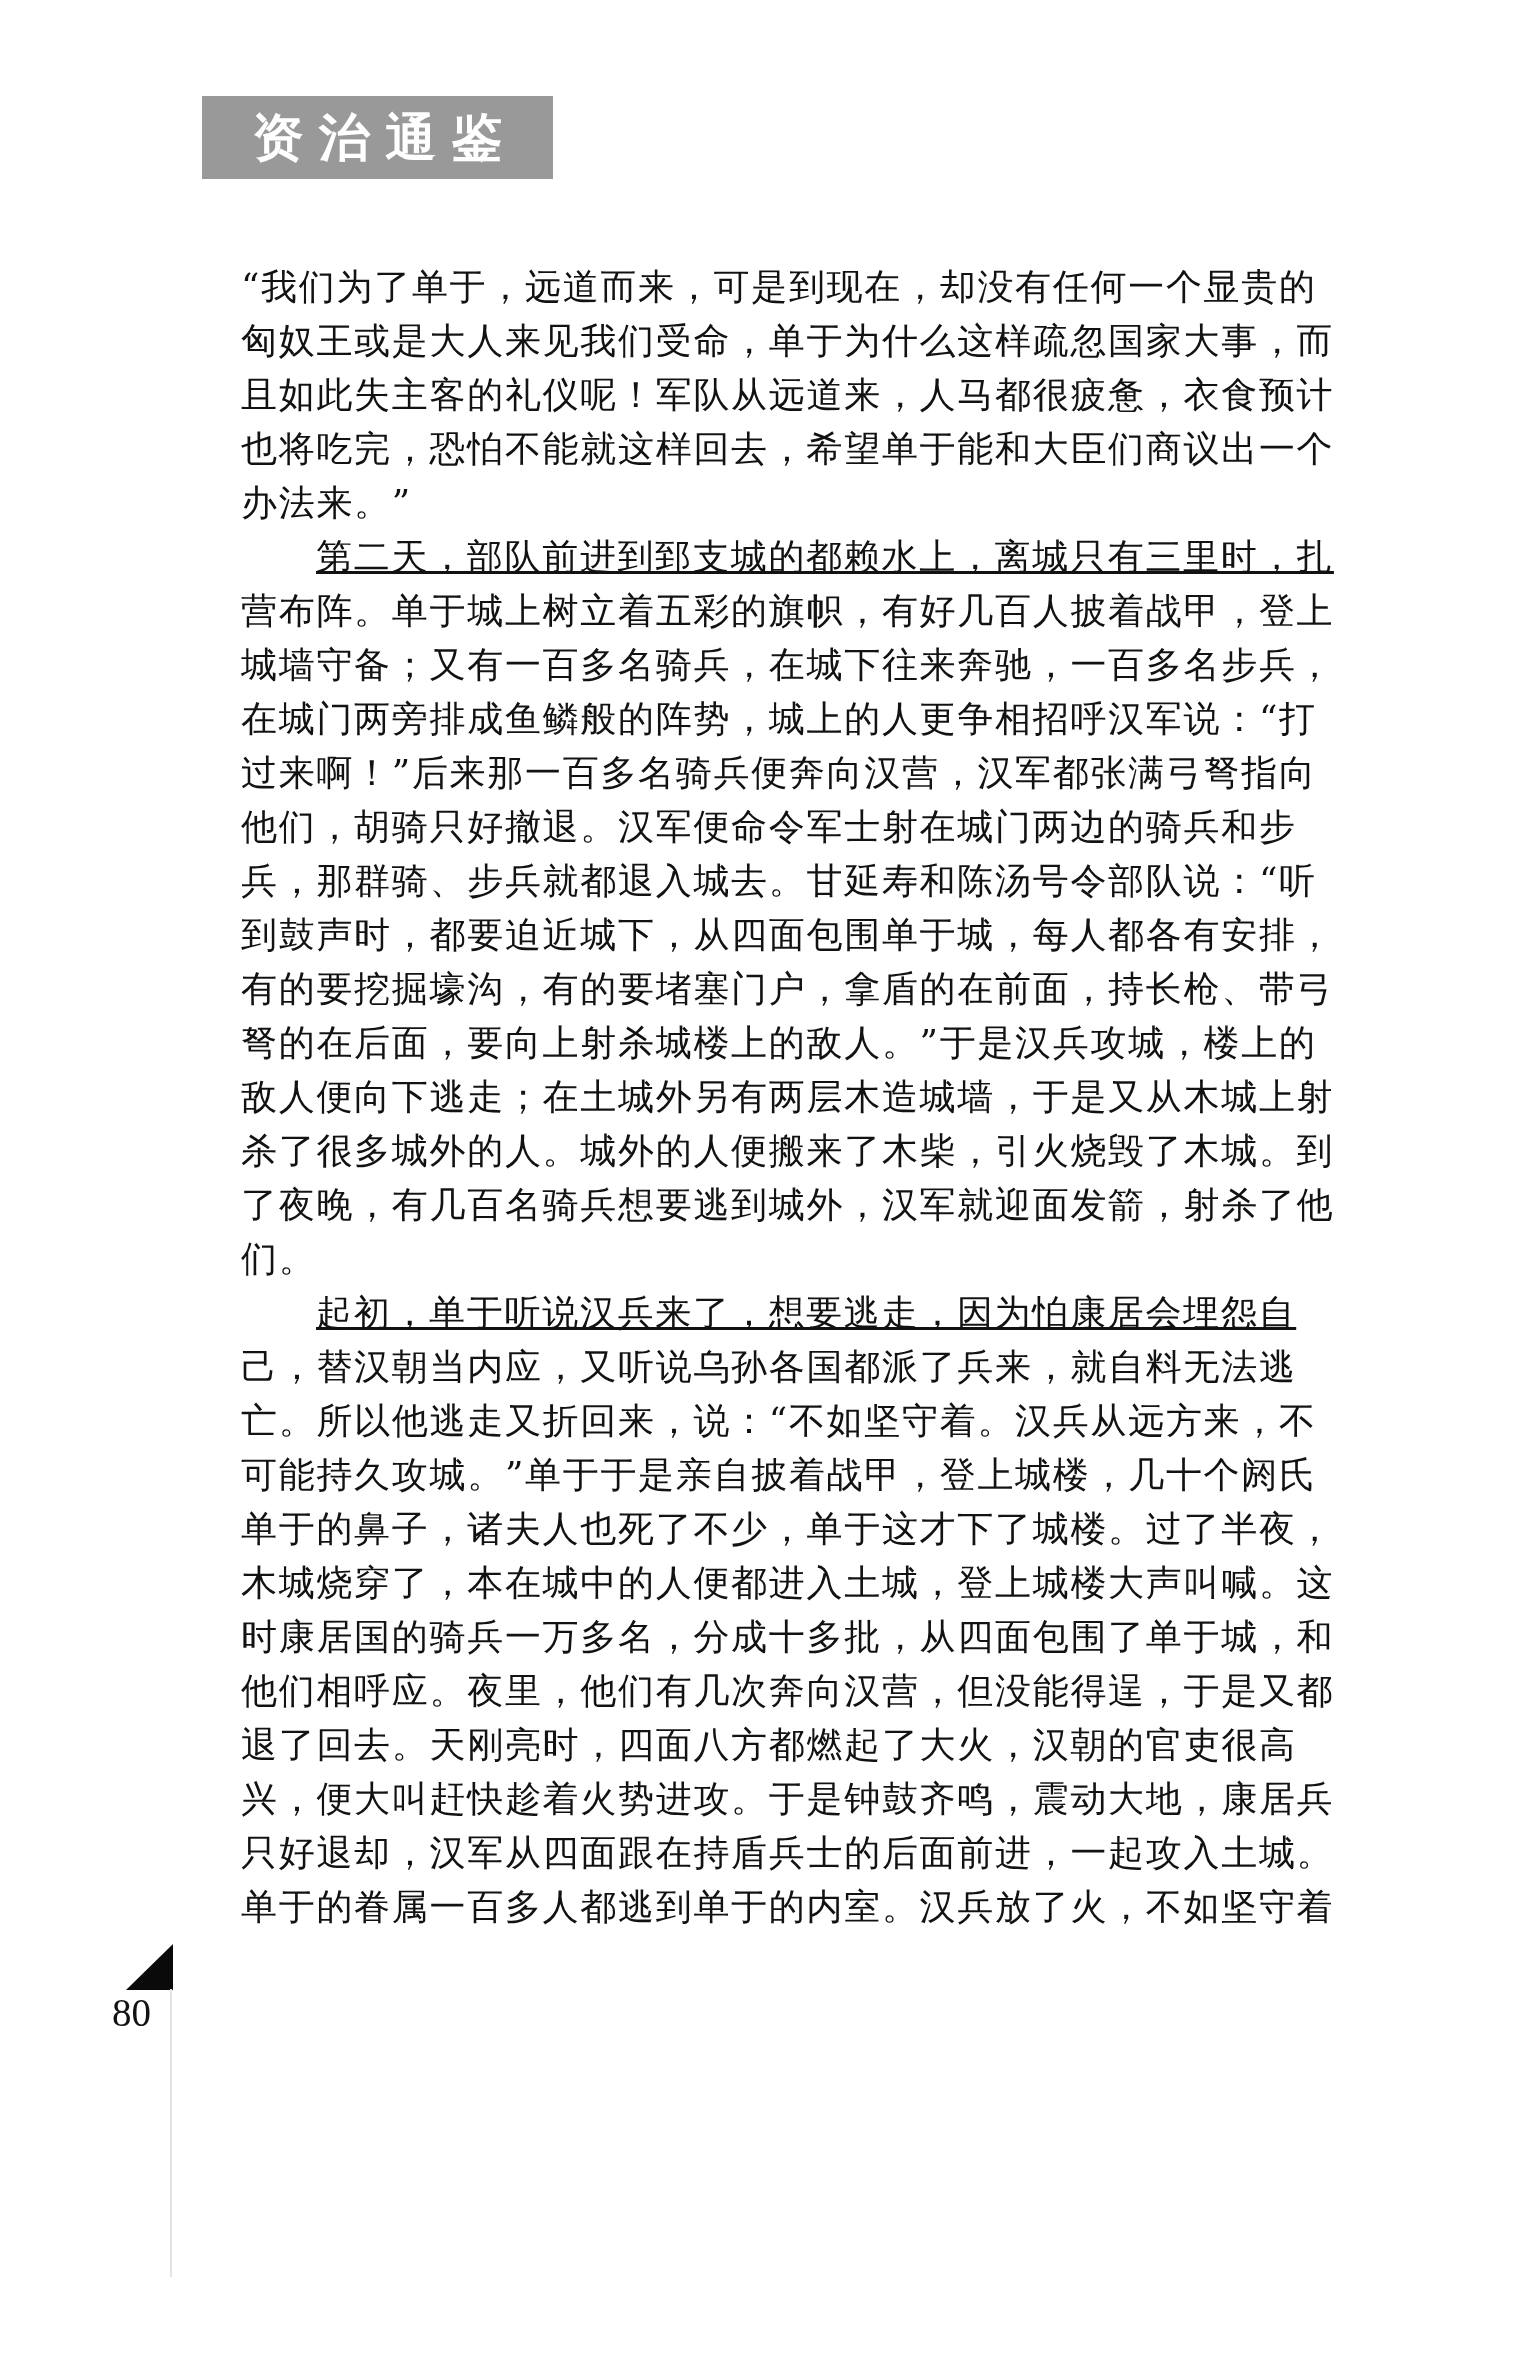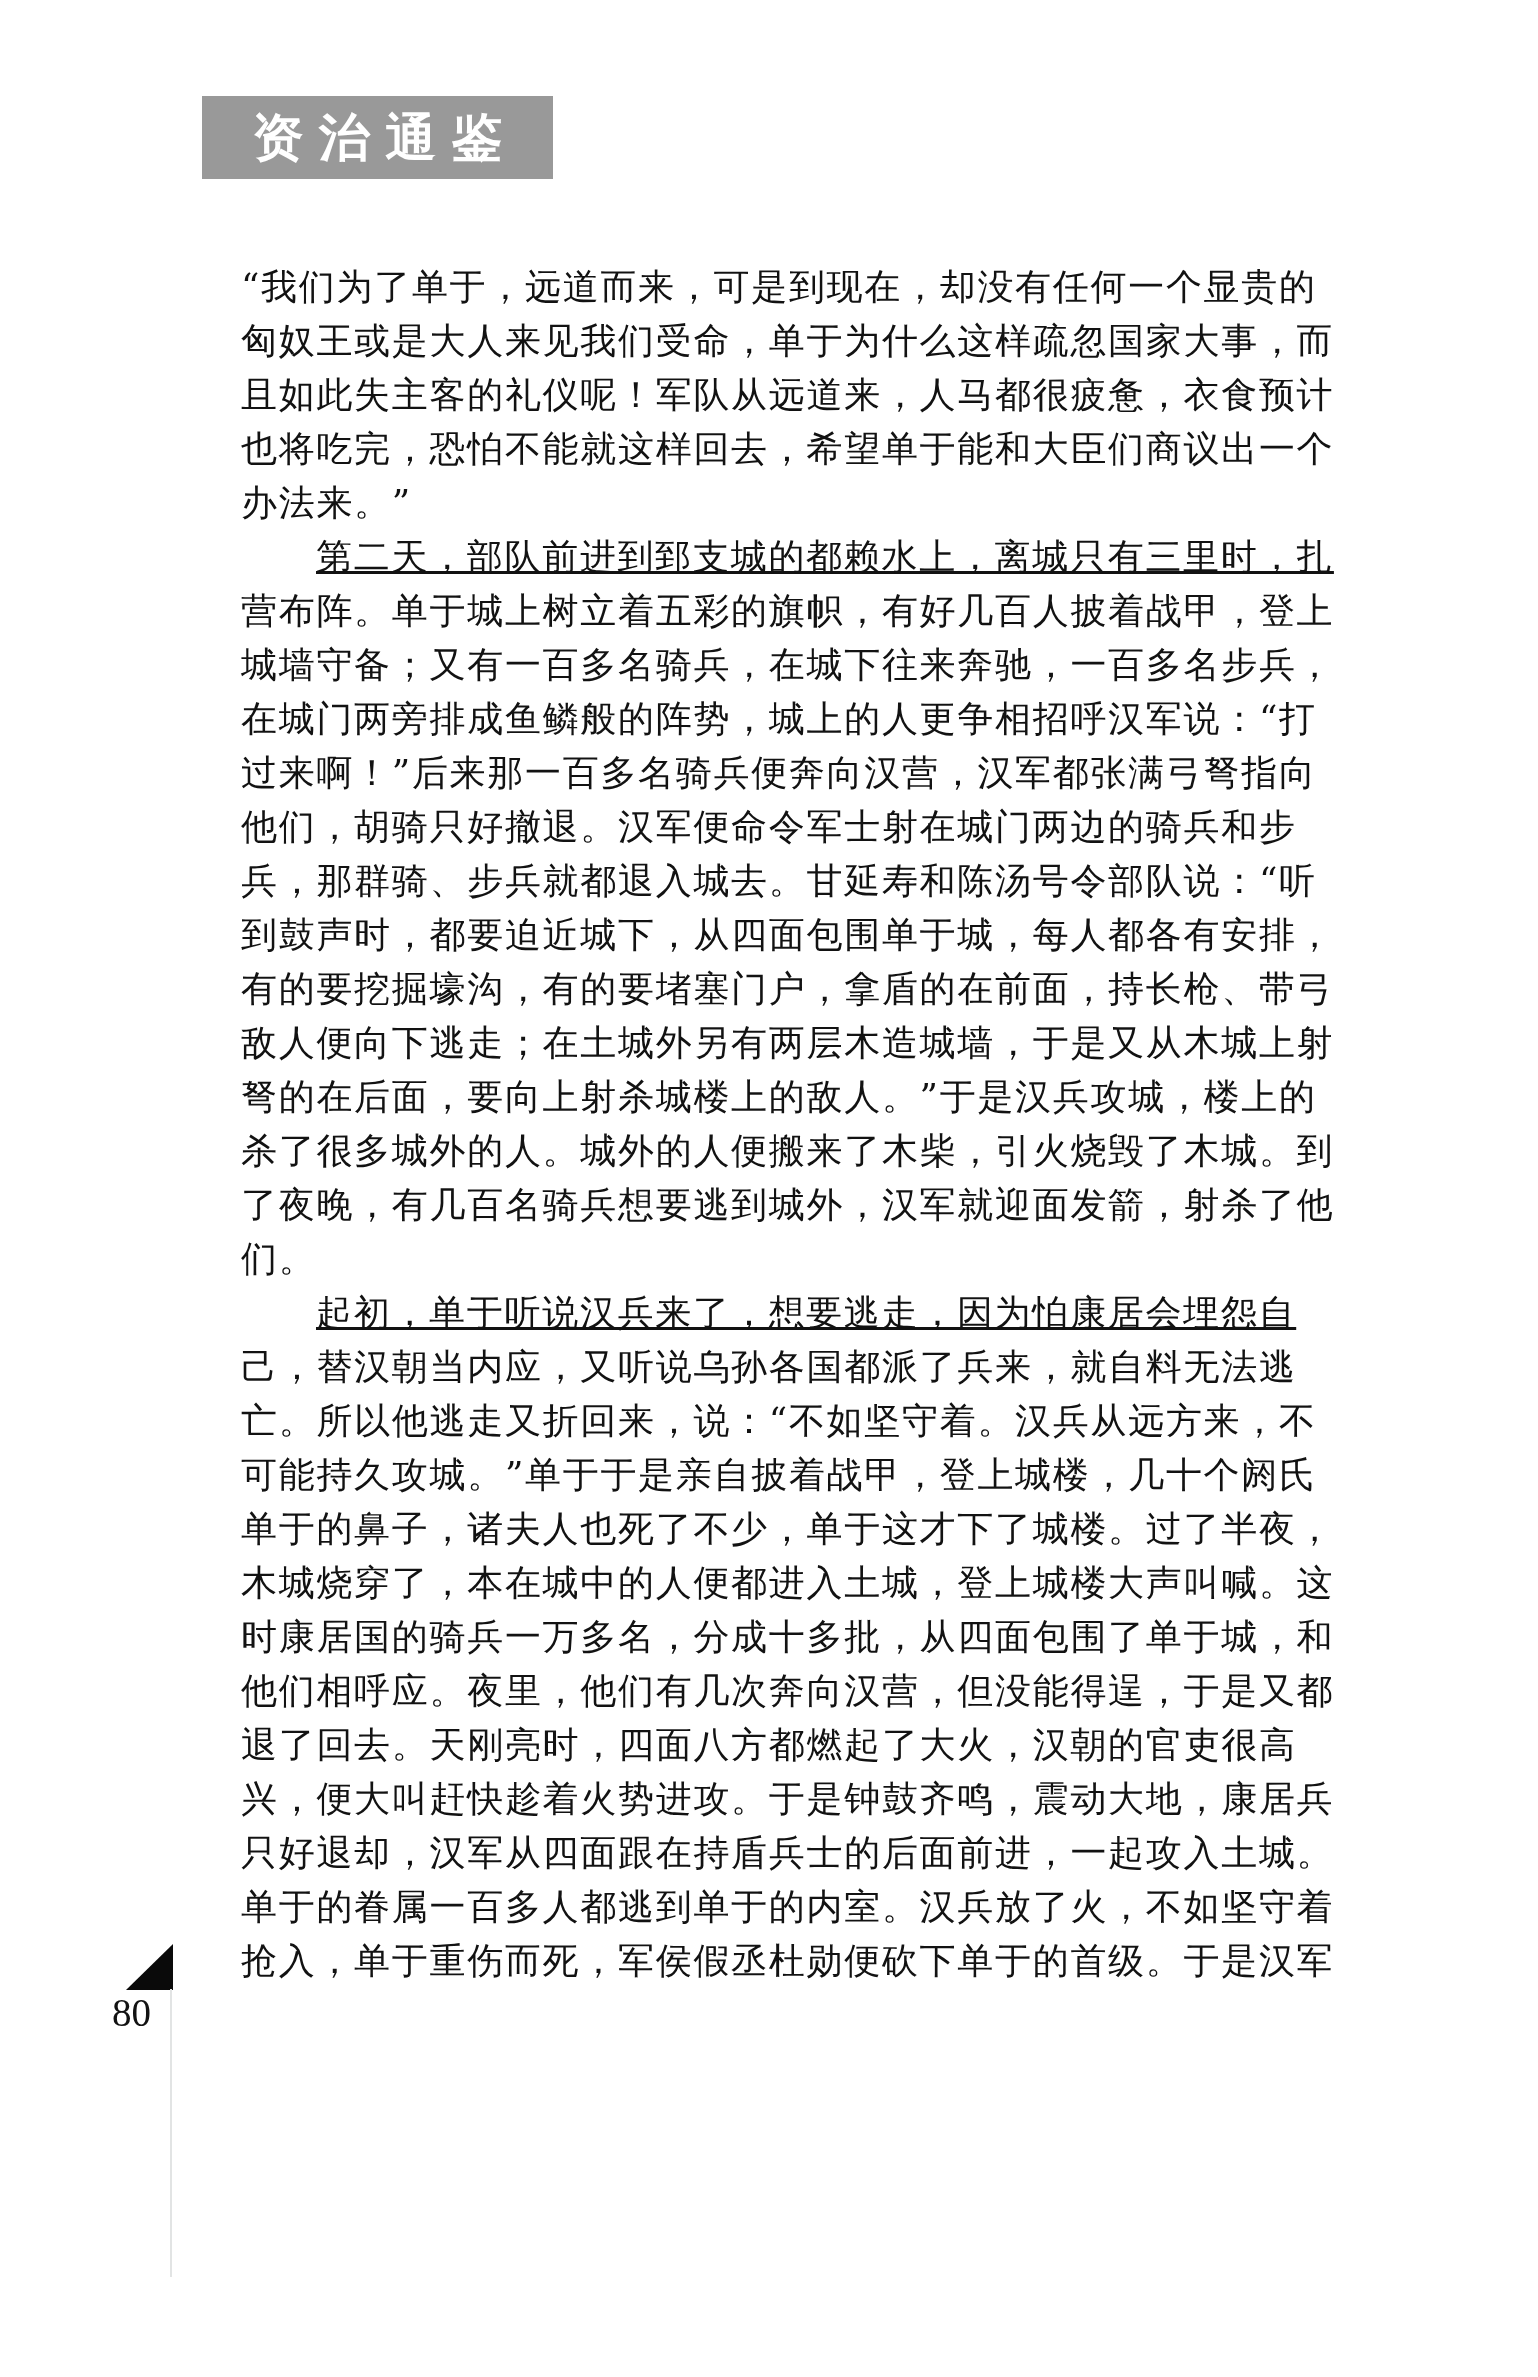--- a/index.html
+++ b/index.html
@@ -114,40 +114,39 @@
       <div>
         <div class="tline indent">第二天，部队前进到郅支城的都赖水上，离城只有三里时，扎</div>
         <div class="tline">营布阵。单于城上树立着五彩的旗帜，有好几百人披着战甲，登上</div>
         <div class="tline">城墙守备；又有一百多名骑兵，在城下往来奔驰，一百多名步兵，</div>
         <div class="tline">在城门两旁排成鱼鳞般的阵势，城上的人更争相招呼汉军说：“打</div>
         <div class="tline">过来啊！”后来那一百多名骑兵便奔向汉营，汉军都张满弓弩指向</div>
         <div class="tline">他们，胡骑只好撤退。汉军便命令军士射在城门两边的骑兵和步</div>
         <div class="tline">兵，那群骑、步兵就都退入城去。甘延寿和陈汤号令部队说：“听</div>
         <div class="tline">到鼓声时，都要迫近城下，从四面包围单于城，每人都各有安排，</div>
         <div class="tline">有的要挖掘壕沟，有的要堵塞门户，拿盾的在前面，持长枪、带弓</div>
+        <div class="tline">弩的在后面，要向上射杀城楼上的敌人。”于是汉兵攻城，楼上的</div>
         <div class="tline">敌人便向下逃走；在土城外另有两层木造城墙，于是又从木城上射</div>
-        <div class="tline">弩的在后面，要向上射杀城楼上的敌人。”于是汉兵攻城，楼上的</div>
         <div class="tline">杀了很多城外的人。城外的人便搬来了木柴，引火烧毁了木城。到</div>
         <div class="tline">了夜晚，有几百名骑兵想要逃到城外，汉军就迎面发箭，射杀了他</div>
         <div class="tline last">们。</div>
       </div>
       <div>
         <div class="tline indent">起初，单于听说汉兵来了，想要逃走，因为怕康居会埋怨自</div>
         <div class="tline">己，替汉朝当内应，又听说乌孙各国都派了兵来，就自料无法逃</div>
         <div class="tline">亡。所以他逃走又折回来，说：“不如坚守着。汉兵从远方来，不</div>
         <div class="tline">可能持久攻城。”单于于是亲自披着战甲，登上城楼，几十个阏氏</div>
         <div class="tline">单于的鼻子，诸夫人也死了不少，单于这才下了城楼。过了半夜，</div>
         <div class="tline">木城烧穿了，本在城中的人便都进入土城，登上城楼大声叫喊。这</div>
         <div class="tline">时康居国的骑兵一万多名，分成十多批，从四面包围了单于城，和</div>
         <div class="tline">他们相呼应。夜里，他们有几次奔向汉营，但没能得逞，于是又都</div>
         <div class="tline">退了回去。天刚亮时，四面八方都燃起了大火，汉朝的官吏很高</div>
         <div class="tline">兴，便大叫赶快趁着火势进攻。于是钟鼓齐鸣，震动大地，康居兵</div>
         <div class="tline">只好退却，汉军从四面跟在持盾兵士的后面前进，一起攻入土城。</div>
         <div class="tline">单于的眷属一百多人都逃到单于的内室。汉兵放了火，不如坚守着</div>
-        <div class="tline last">抢入，单于重伤而死，军侯假丞杜勋便砍下单于的首级。于是汉军</div>
       </div>
     </div>
 
   <div class="corner-triangle"></div>
 
   <div class="page-number">80</div>
 
   <div class="footer-rule"></div>
 
 </div>

